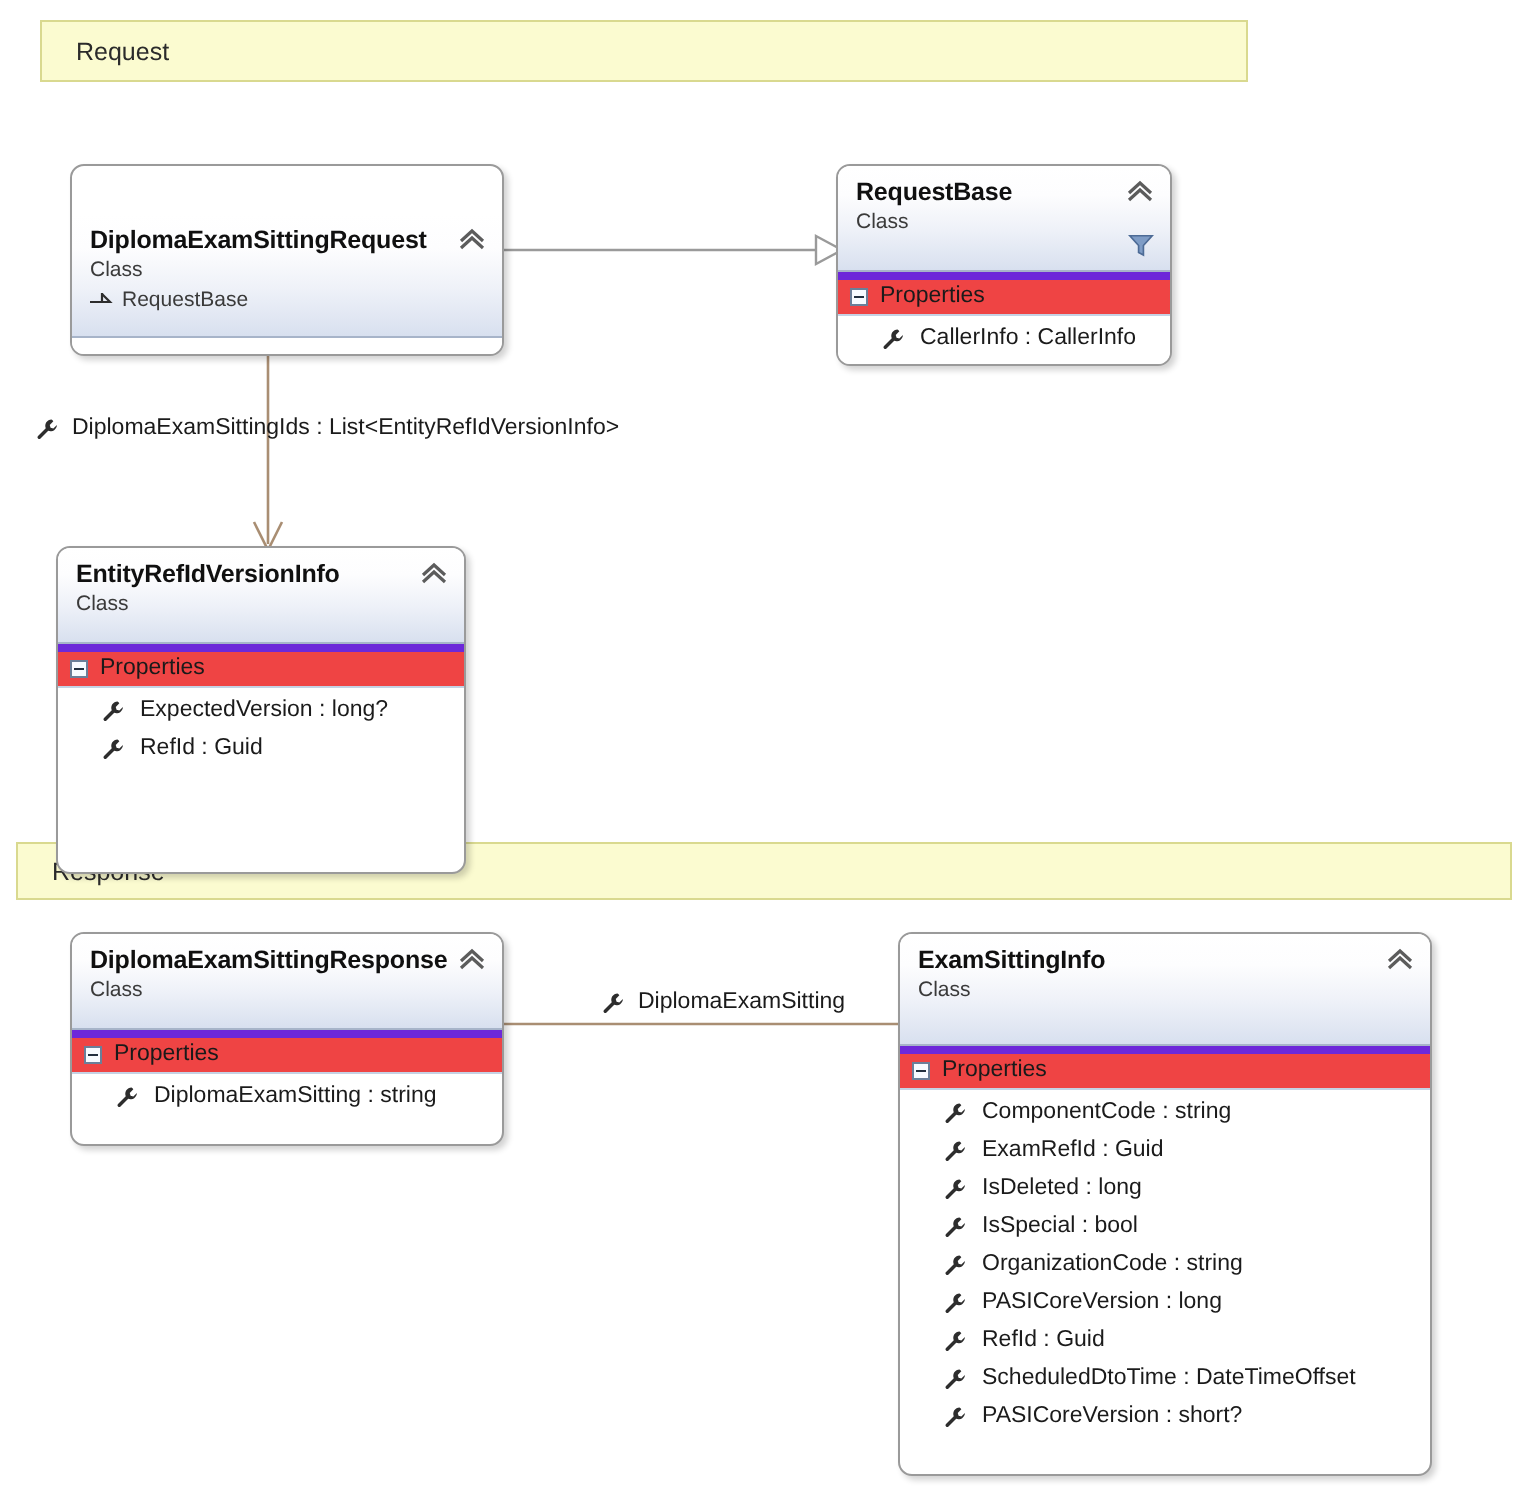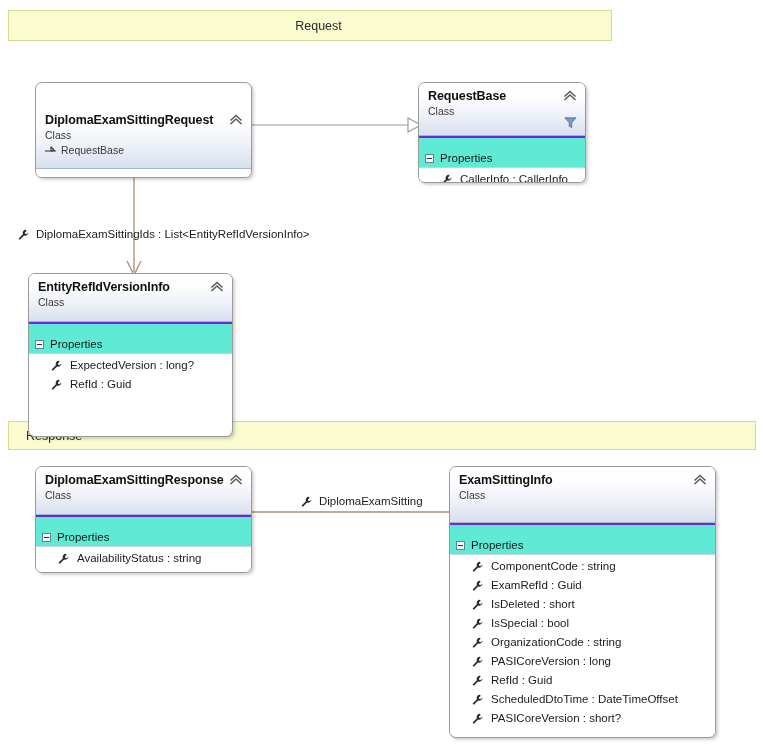--- a/index.html
+++ b/index.html
@@ -86,24 +86,24 @@
     height: 13px;
   }
 
   .cb-empty {
     height: 26px;
     background: #ffffff;
   }
 
   .compartment-title {
     box-sizing: border-box;
-    background: #5eead4;
-    border-top: 2px solid #6d28d9;
+    background: #ef4444;
+    border-top: 4px solid #6d28d9;
     border-bottom: 1px solid #c5d2e4;
-    padding: 14px 6px 3px 6px;
+    padding: 2px 6px 3px 6px;
     display: flex;
     align-items: center;
     gap: 6px;
     font-size: 11.5px;
     color: #1a1a1a;
   }
   .expander {
     width: 9px;
     height: 9px;
     box-sizing: border-box;
@@ -155,38 +155,38 @@
     align-items: center;
     gap: 7px;
     font-size: 11.5px;
     color: #1b1b1b;
     white-space: nowrap;
   }
 </style>
 </head>
 <body>
 
-<div class="banner" style="left:8px; top:10px; width:604px; height:31px;justify-content:center;">
+<div class="banner" style="left:20px; top:10px; width:604px; height:31px;">
   <span>Request</span>
 </div>
 
 <div class="banner" style="left:8px; top:421px; width:748px; height:29px;">
   <span>Response</span>
 </div>
 
 <svg class="conn" style="left:250px; top:110px;" width="175" height="30" viewBox="0 0 175 30">
   <line x1="0" y1="15" x2="158" y2="15" stroke="#9a9a9a" stroke-width="1.2"></line>
   <polygon points="158,8 171,15 158,22" fill="#ffffff" stroke="#9a9a9a" stroke-width="1.2"></polygon>
 </svg>
 
 <svg class="conn" style="left:126px; top:176px;" width="30" height="104" viewBox="0 0 30 104">
   <line x1="8" y1="0" x2="8" y2="96" stroke="#a98e73" stroke-width="1.3"></line>
   <polyline points="1,85 8,99 15,85" fill="none" stroke="#a98e73" stroke-width="1.3"></polyline>
 </svg>
-<div class="edge-label" style="left:18px; top:228px;">
+<div class="edge-label" style="left:18px; top:208px;">
   <svg class="wrench" viewBox="0 0 16 16">
     <path d="M11.3 1.1a4.6 4.6 0 0 0-4.2 6.4L1.3 13.3a1.3 1.3 0 0 0 1.8 1.8l5.8-5.8A4.6 4.6 0 0 0 15.2 5l-2.6 2.6-2-0.6-0.6-2L12.6 2.4a4.7 4.7 0 0 0-1.3-1.3z" fill="#2d2d2d"></path>
   </svg>
   <span>DiplomaExamSittingIds : List&lt;EntityRefIdVersionInfo&gt;</span>
 </div>
 
 <svg class="conn" style="left:250px; top:497px;" width="225" height="30" viewBox="0 0 225 30">
   <line x1="0" y1="15" x2="217" y2="15" stroke="#a98e73" stroke-width="1.3"></line>
   <polyline points="205,8 219,15 205,22" fill="none" stroke="#a98e73" stroke-width="1.3"></polyline>
 </svg>
@@ -283,21 +283,21 @@
   </div>
   <div class="compartment-title">
     <span class="expander"></span>
     <span>Properties</span>
   </div>
   <div class="member-list">
     <div class="member">
       <svg class="wrench" viewBox="0 0 16 16">
         <path d="M11.3 1.1a4.6 4.6 0 0 0-4.2 6.4L1.3 13.3a1.3 1.3 0 0 0 1.8 1.8l5.8-5.8A4.6 4.6 0 0 0 15.2 5l-2.6 2.6-2-0.6-0.6-2L12.6 2.4a4.7 4.7 0 0 0-1.3-1.3z" fill="#2d2d2d"></path>
       </svg>
-      <span>AvailabilityStatus : string</span>
+      <span>DiplomaExamSitting : string</span>
     </div>
   </div>
 </div>
 
 <div class="class-box" style="left:449px; top:466px; width:267px; height:272px;">
   <div class="cb-header" style="height:56px;">
     <div class="cb-title">ExamSittingInfo</div>
     <div class="cb-stereotype">Class</div>
     <svg class="chevron-up" viewBox="0 0 14 12">
       <path d="M1.5 6.5 L7 1.5 L12.5 6.5" stroke="#5c5c5c" stroke-width="1.6" fill="none"></path>
@@ -318,21 +318,21 @@
     <div class="member">
       <svg class="wrench" viewBox="0 0 16 16">
           <path d="M11.3 1.1a4.6 4.6 0 0 0-4.2 6.4L1.3 13.3a1.3 1.3 0 0 0 1.8 1.8l5.8-5.8A4.6 4.6 0 0 0 15.2 5l-2.6 2.6-2-0.6-0.6-2L12.6 2.4a4.7 4.7 0 0 0-1.3-1.3z" fill="#2d2d2d"></path>
         </svg>
       <span>ExamRefId : Guid</span>
     </div>
     <div class="member">
       <svg class="wrench" viewBox="0 0 16 16">
           <path d="M11.3 1.1a4.6 4.6 0 0 0-4.2 6.4L1.3 13.3a1.3 1.3 0 0 0 1.8 1.8l5.8-5.8A4.6 4.6 0 0 0 15.2 5l-2.6 2.6-2-0.6-0.6-2L12.6 2.4a4.7 4.7 0 0 0-1.3-1.3z" fill="#2d2d2d"></path>
         </svg>
-      <span>IsDeleted : short</span>
+      <span>IsDeleted : long</span>
     </div>
     <div class="member">
       <svg class="wrench" viewBox="0 0 16 16">
           <path d="M11.3 1.1a4.6 4.6 0 0 0-4.2 6.4L1.3 13.3a1.3 1.3 0 0 0 1.8 1.8l5.8-5.8A4.6 4.6 0 0 0 15.2 5l-2.6 2.6-2-0.6-0.6-2L12.6 2.4a4.7 4.7 0 0 0-1.3-1.3z" fill="#2d2d2d"></path>
         </svg>
       <span>IsSpecial : bool</span>
     </div>
     <div class="member">
       <svg class="wrench" viewBox="0 0 16 16">
           <path d="M11.3 1.1a4.6 4.6 0 0 0-4.2 6.4L1.3 13.3a1.3 1.3 0 0 0 1.8 1.8l5.8-5.8A4.6 4.6 0 0 0 15.2 5l-2.6 2.6-2-0.6-0.6-2L12.6 2.4a4.7 4.7 0 0 0-1.3-1.3z" fill="#2d2d2d"></path>

